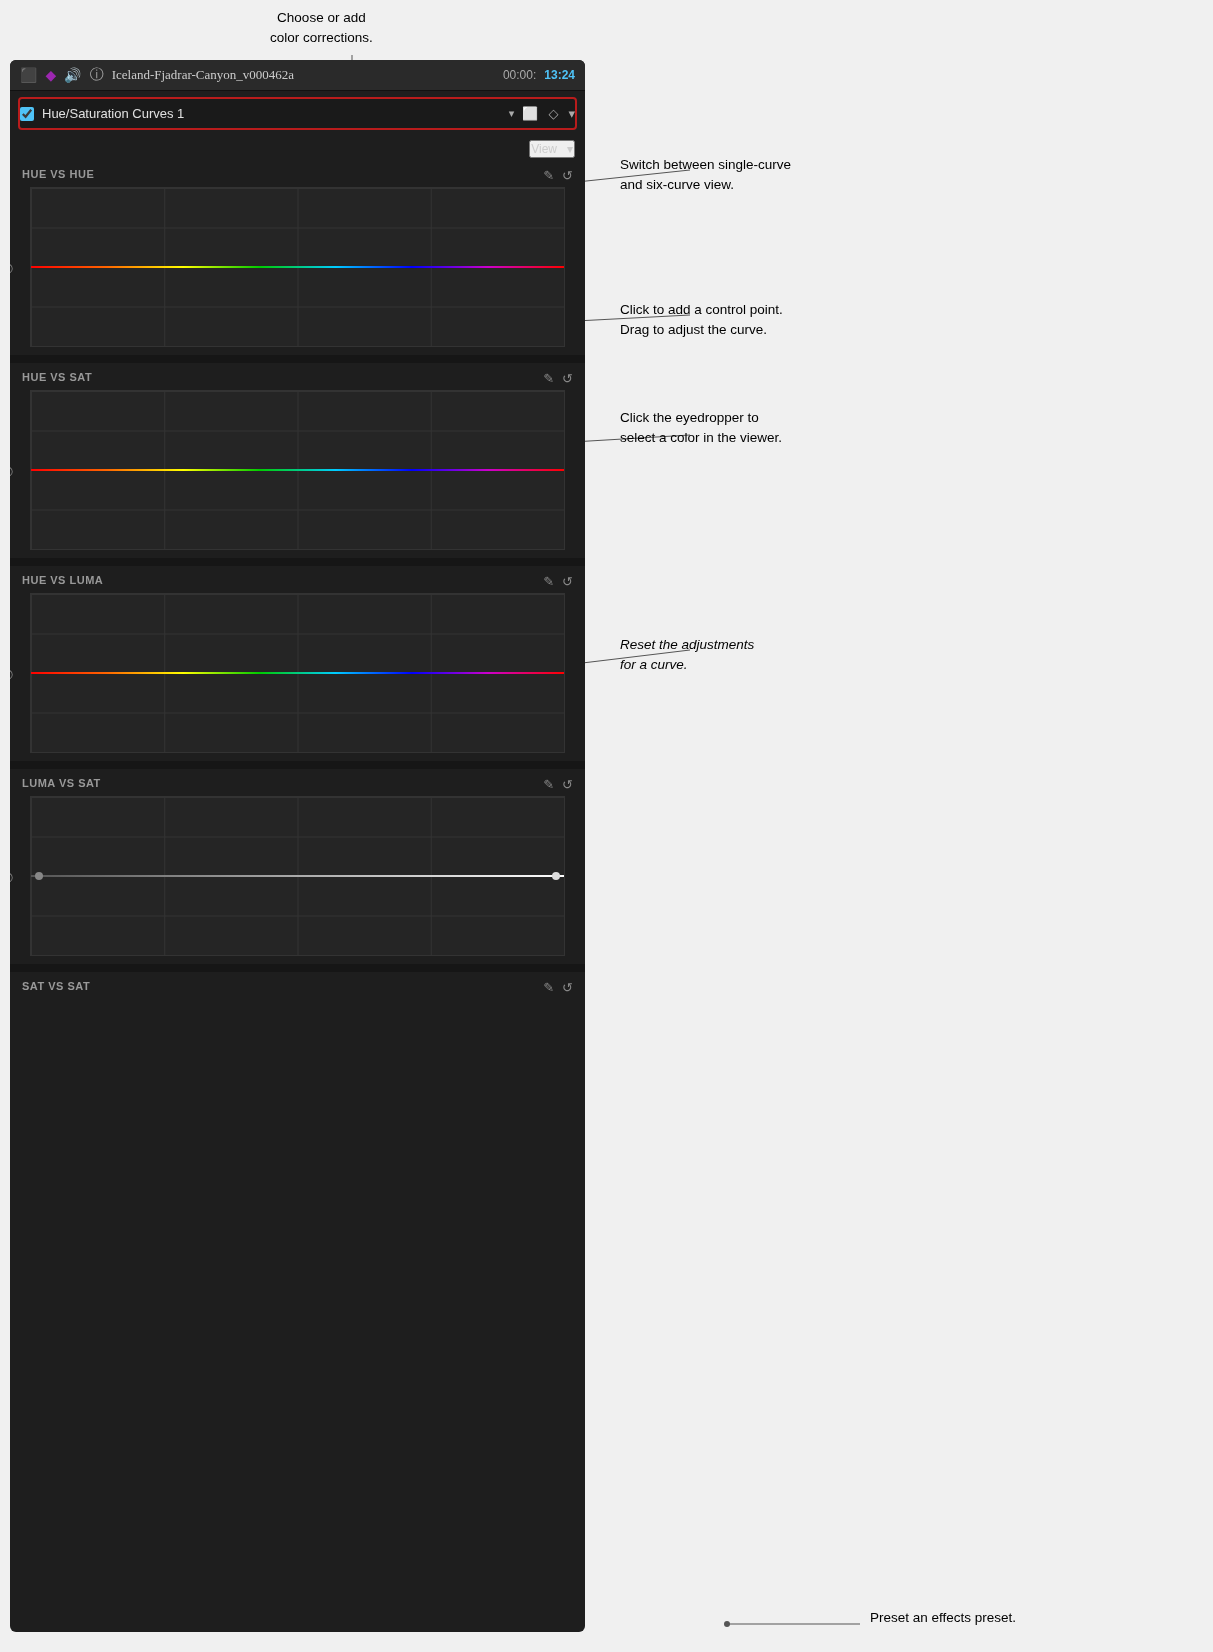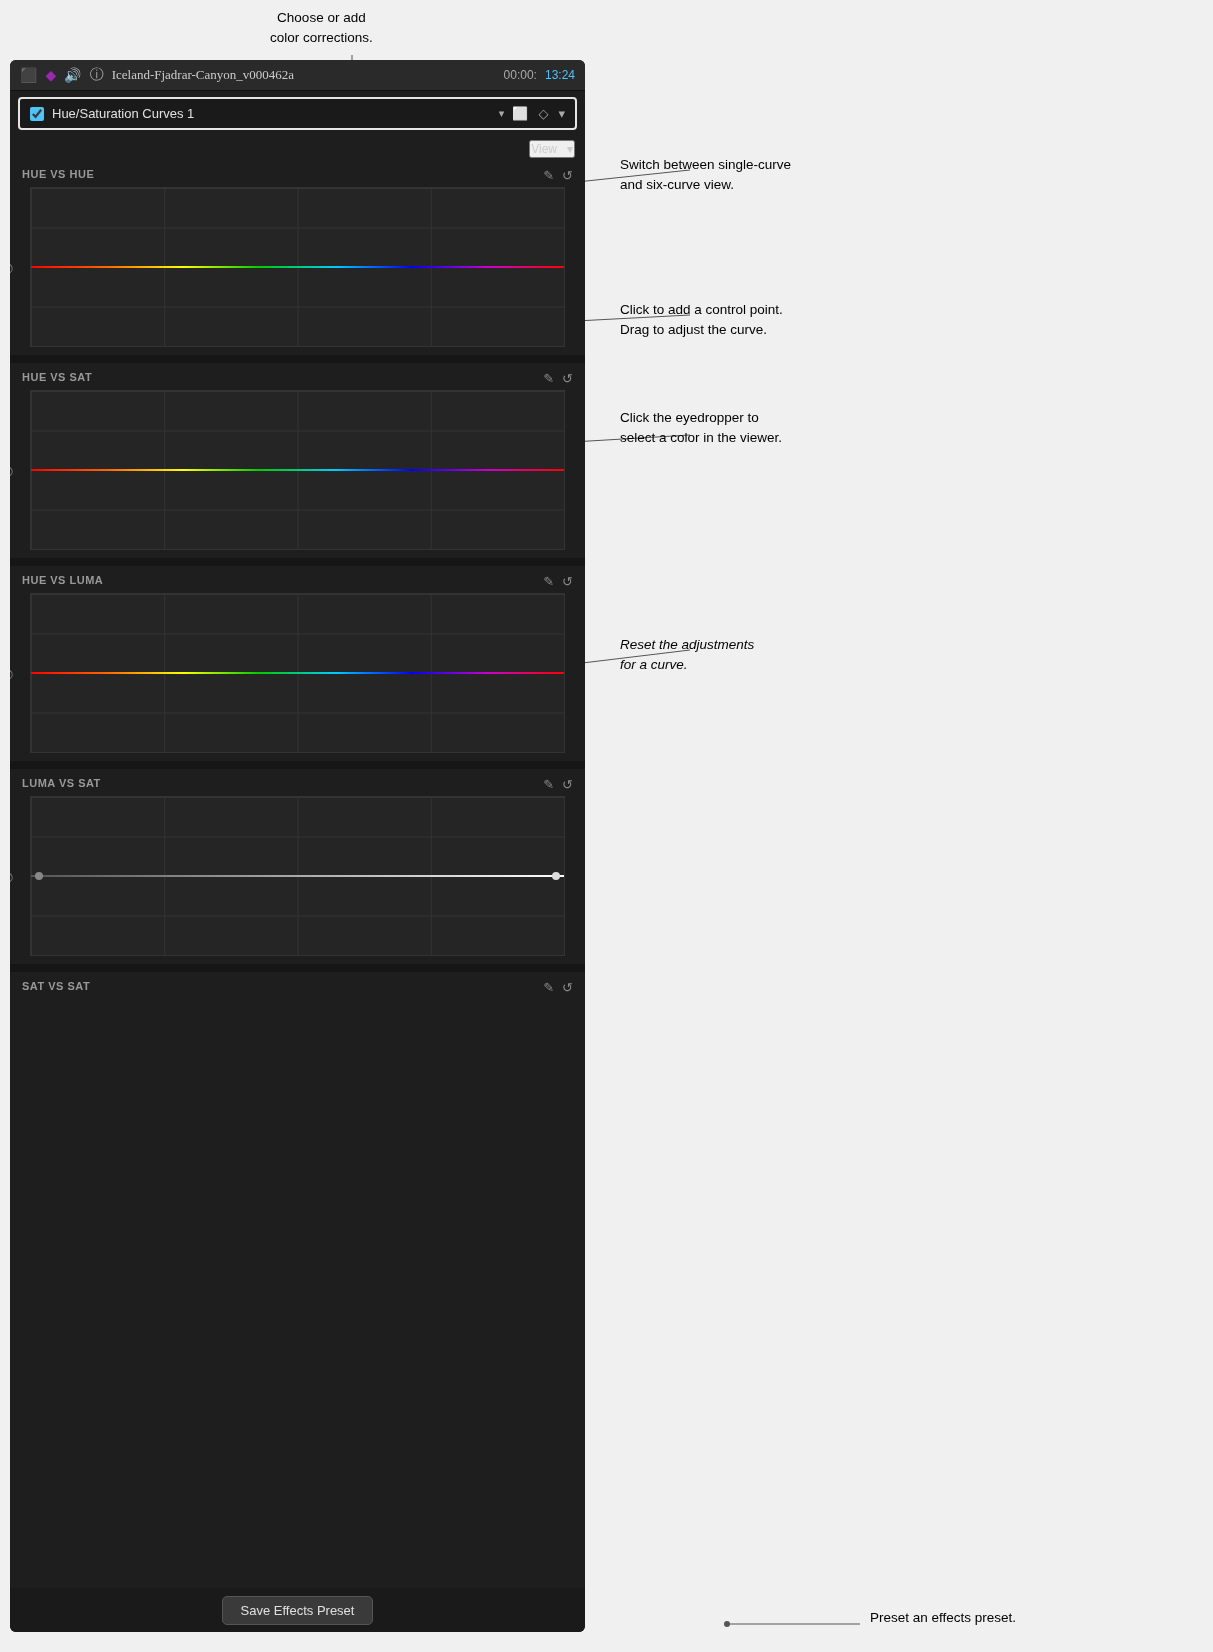--- a/index.html
+++ b/index.html
@@ -47,29 +47,30 @@
     }
 
     .toolbar-time {
       color: #aaa;
       font-size: 12px;
     }
 
     .toolbar-time-highlight {
       color: #4fc3f7;
       font-size: 12px;
+      font-weight: bold;
     }
 
     
     .effect-header {
       display: flex;
       align-items: center;
-      padding: 7px 10px;
+      padding: 7px 0;
       background: #1a1a1a;
-      border: 2px solid #e5e5e5;
+      border: 2px solid #b91c1c;
       border-radius: 4px;
       margin: 6px 8px;
       gap: 8px;
     }
 
     .effect-checkbox {
       width: 14px;
       height: 14px;
       accent-color: #4fc3f7;
     }
@@ -399,17 +400,14 @@
   <div class="curve-section">
     <div class="curve-label-row">
       <span class="curve-label">SAT vs SAT</span>
       <div class="curve-actions">
         <span class="curve-action-btn">✎</span>
         <span class="curve-action-btn">↺</span>
       </div>
     </div>
   </div>
 
-  <div class="bottom-bar">
-    <button class="save-preset-btn">Save Effects Preset</button>
-  </div>
 
 </div>
 
 </body></html>

